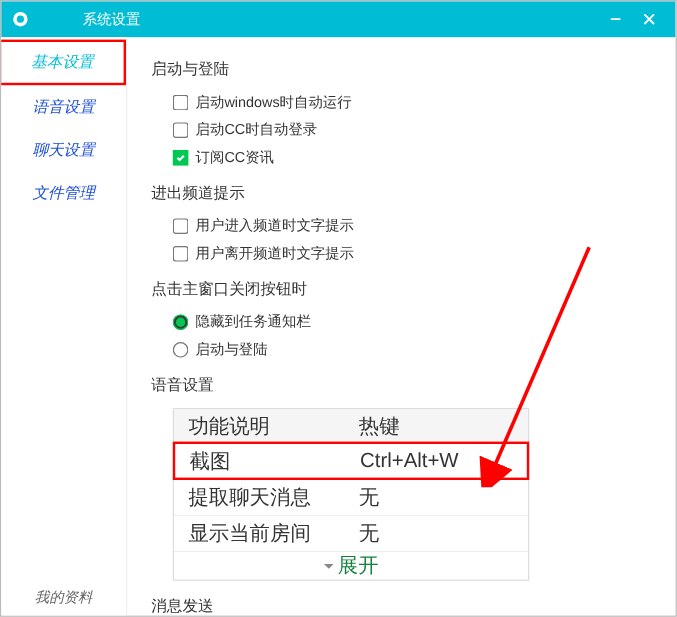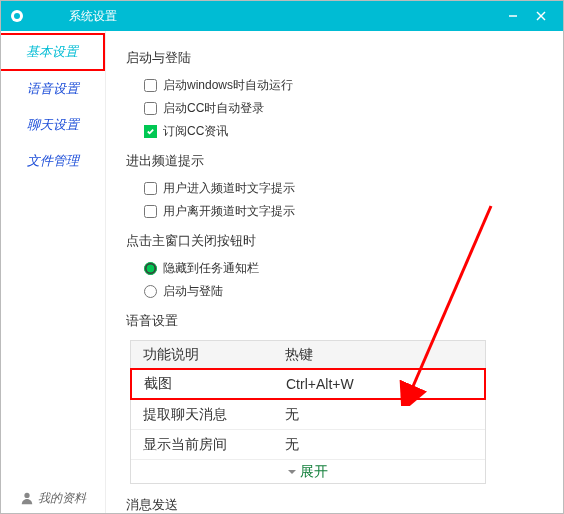--- a/index.html
+++ b/index.html
@@ -13,34 +13,34 @@
     .titlebar-btn { width: 28px; height: 30px; display: flex; align-items: center; justify-content: center; cursor: pointer; }
     .titlebar-btn svg { width: 10px; height: 10px; stroke: #fff; stroke-width: 1.5; fill: none; }
     
     .content { display: flex; height: calc(100% - 30px); }
     
     .sidebar { width: 105px; border-right: 1px solid #eee; display: flex; flex-direction: column; background: #fff; font-style: italic; }
     .sidebar-items { flex: 1; padding-top: 4px; }
     .sidebar-item { height: 36px; line-height: 36px; text-align: center; font-size: 13px; color: #1d4ed8; cursor: pointer; }
     .sidebar-item.active { color: #00bcd4; }
     .sidebar-item.highlight-box { border: 2px solid #f00; margin: -2px 0 0 -2px; height: 38px; line-height: 34px; }
-    .sidebar-profile { height: 30px; line-height: 30px; font-size: 12px; color: #666; display: flex; align-items: center; justify-content: center; cursor: pointer; }
+    .sidebar-profile { height: 30px; line-height: 30px; font-size: 12px; color: #666; display: flex; align-items: center; justify-content: center; cursor: pointer; flex-direction: column; }
     .sidebar-profile svg { width: 14px; height: 14px; margin-right: 4px; fill: #888; }
     
     .main { flex: 1; padding: 18px 20px; overflow: hidden; color: #333; position: relative; }
     .section-title { font-size: 13px; margin-bottom: 10px; margin-top: 12px; }
     .section-title:first-child { margin-top: 0; }
     
     .checkbox-row, .radio-row { display: flex; align-items: center; margin-bottom: 6px; padding-left: 18px; font-size: 12px; color: #333; }
     .checkbox-row input[type=checkbox], .radio-row input[type=radio] { margin-right: 6px; width: 13px; height: 13px; }
     .ck-checked { width: 13px; height: 13px; background: #00c853; margin-right: 6px; display: inline-flex; align-items: center; justify-content: center; }
     .ck-checked svg { width: 9px; height: 9px; stroke: #fff; stroke-width: 2; fill: none; }
     input[type=radio] { accent-color: #00c853; }
     
-    .hotkey-table { margin-left: 4px; margin-top: 8px; width: 356px; border: 1px solid #ddd; font-size: 14px; }
+    .hotkey-table { margin-left: 18px; margin-top: 8px; width: 297px; border: 1px solid #ddd; font-size: 17px; }
     .hotkey-header { display: flex; background: #f5f5f5; height: 28px; align-items: center; }
     .hotkey-row { display: flex; height: 30px; align-items: center; border-top: 1px solid #eee; }
     .hotkey-row.highlight { border: 2px solid #f00; margin: -1px; height: 32px; position: relative; z-index: 2; }
     .col-func { width: 150px; padding-left: 12px; }
     .col-key { flex: 1; padding-left: 4px; }
     .hotkey-expand { height: 24px; display: flex; align-items: center; justify-content: center; border-top: 1px solid #eee; color: #15803d; cursor: pointer; }
     .hotkey-expand svg { width: 8px; height: 8px; margin-right: 4px; fill: #888; }
     
     .arrow { position: absolute; left: 290px; top: 165px; pointer-events: none; }
   </style>

